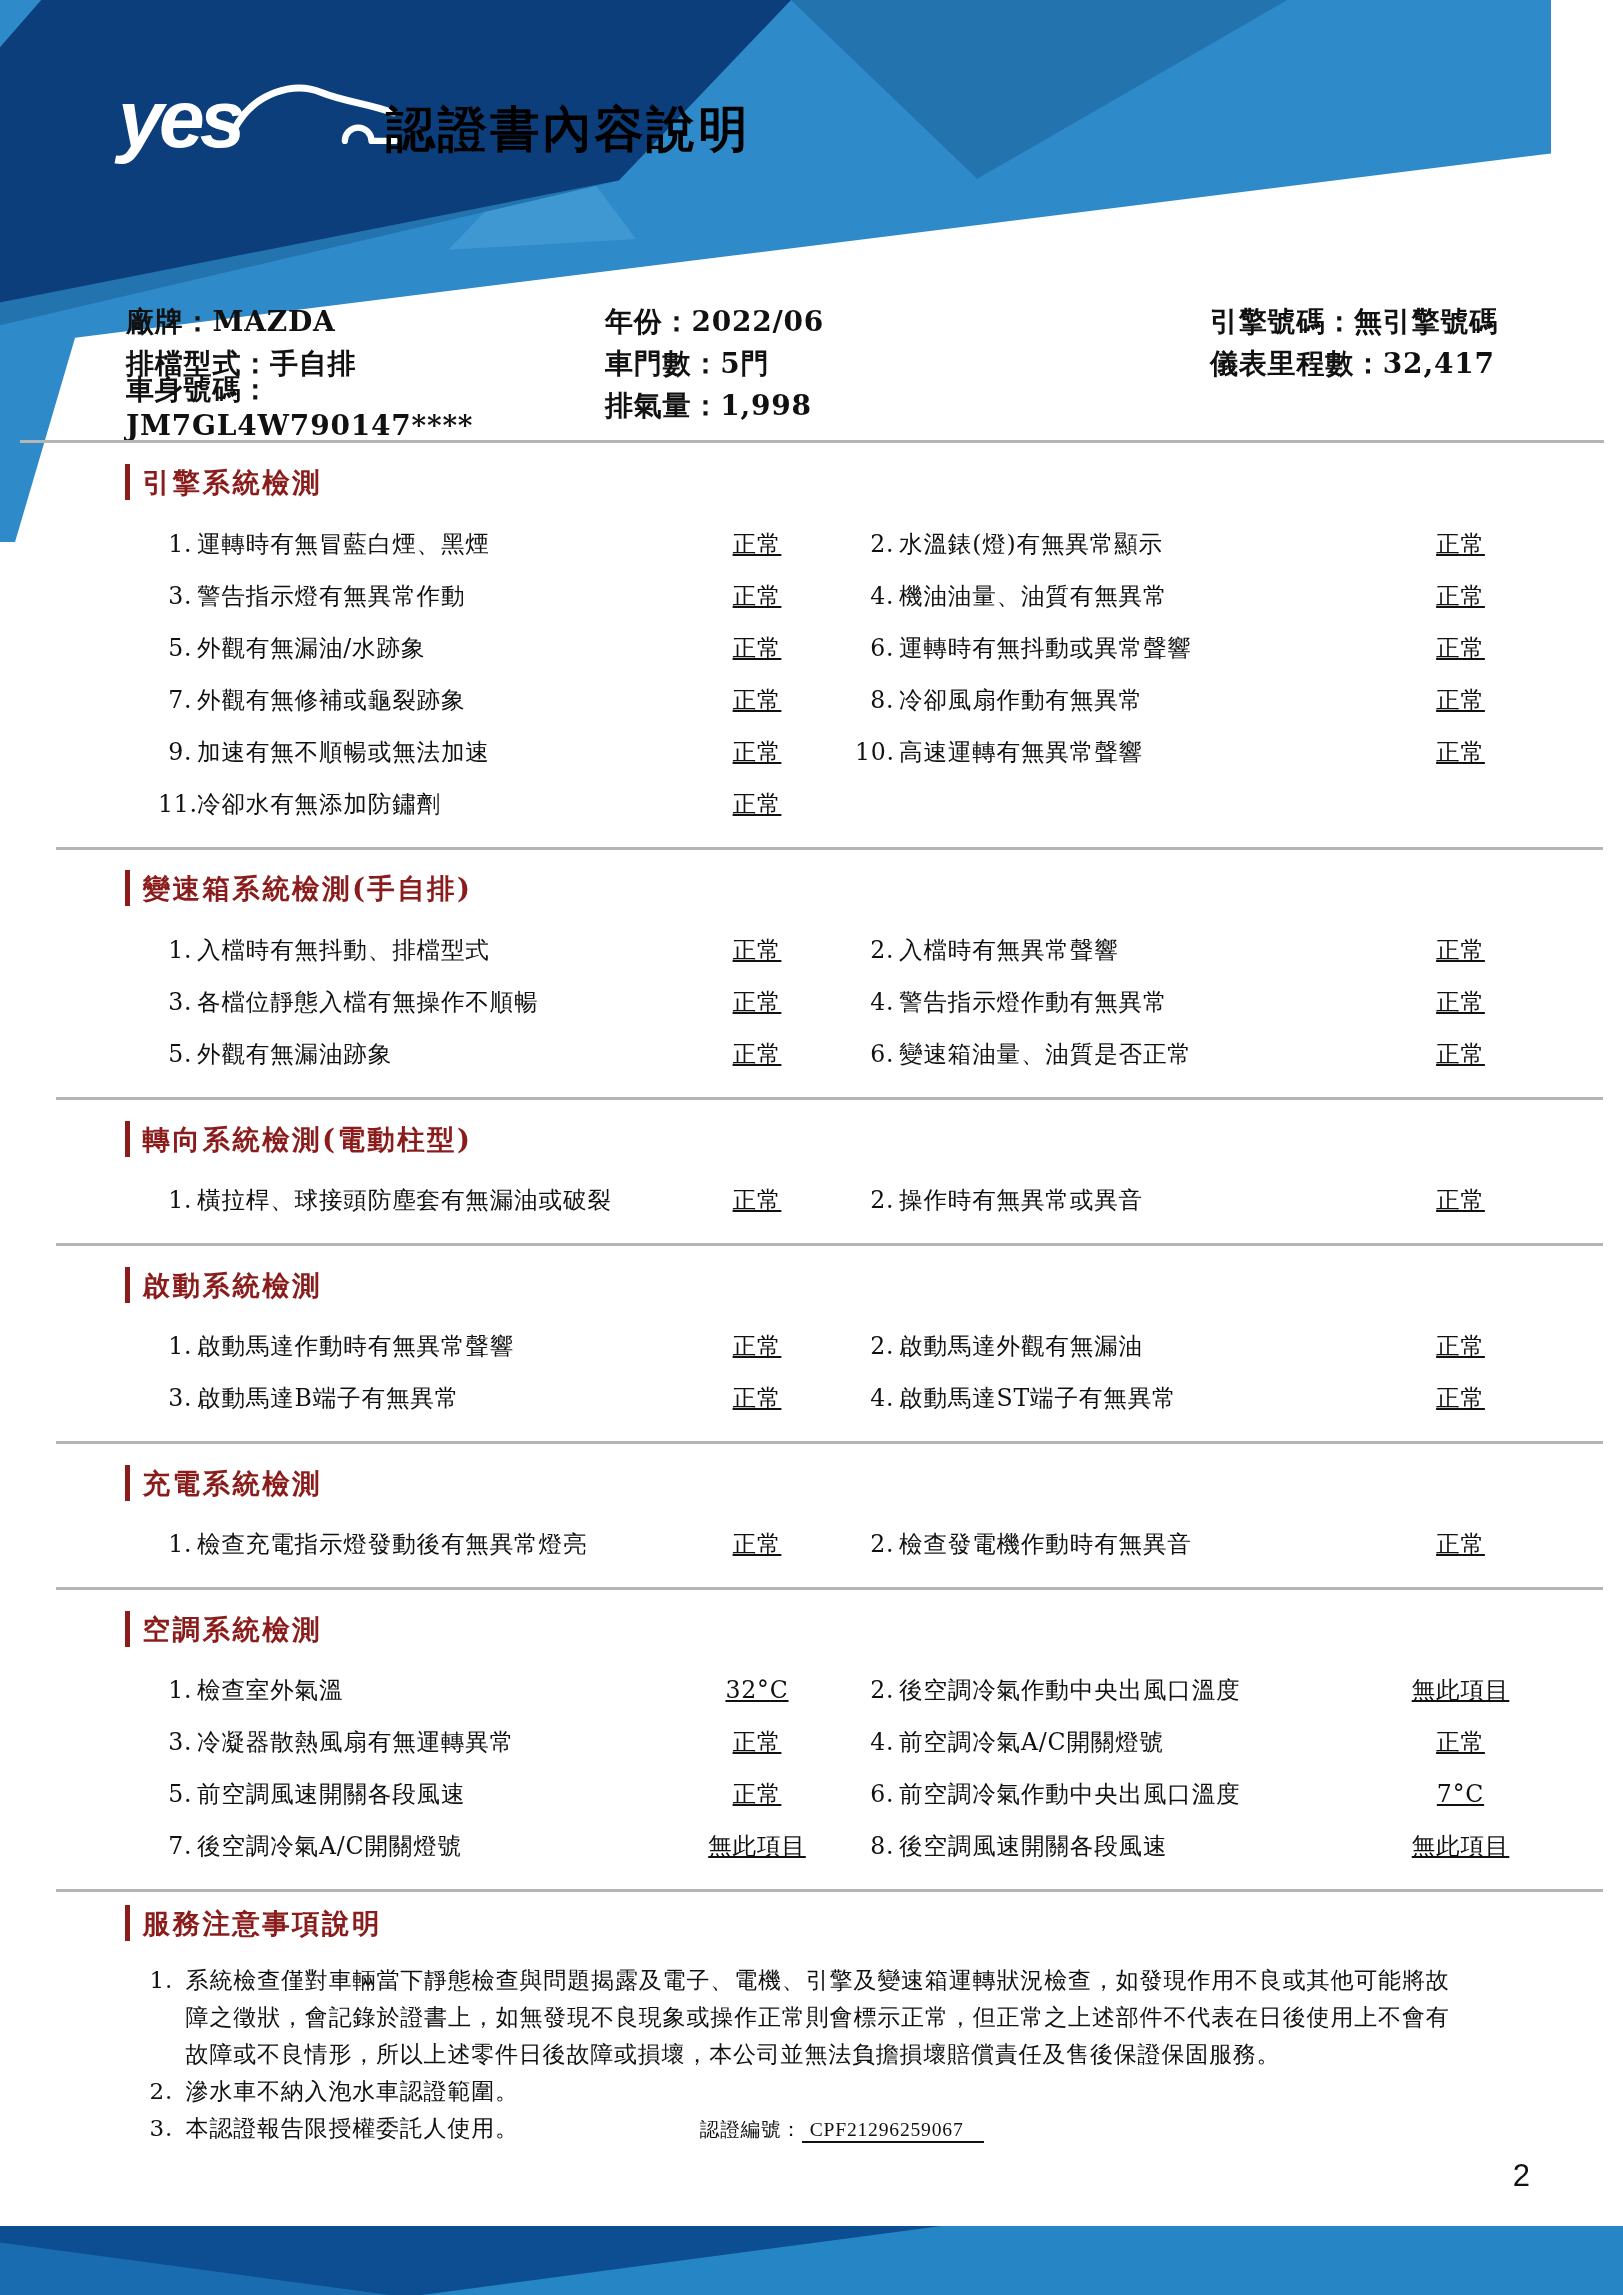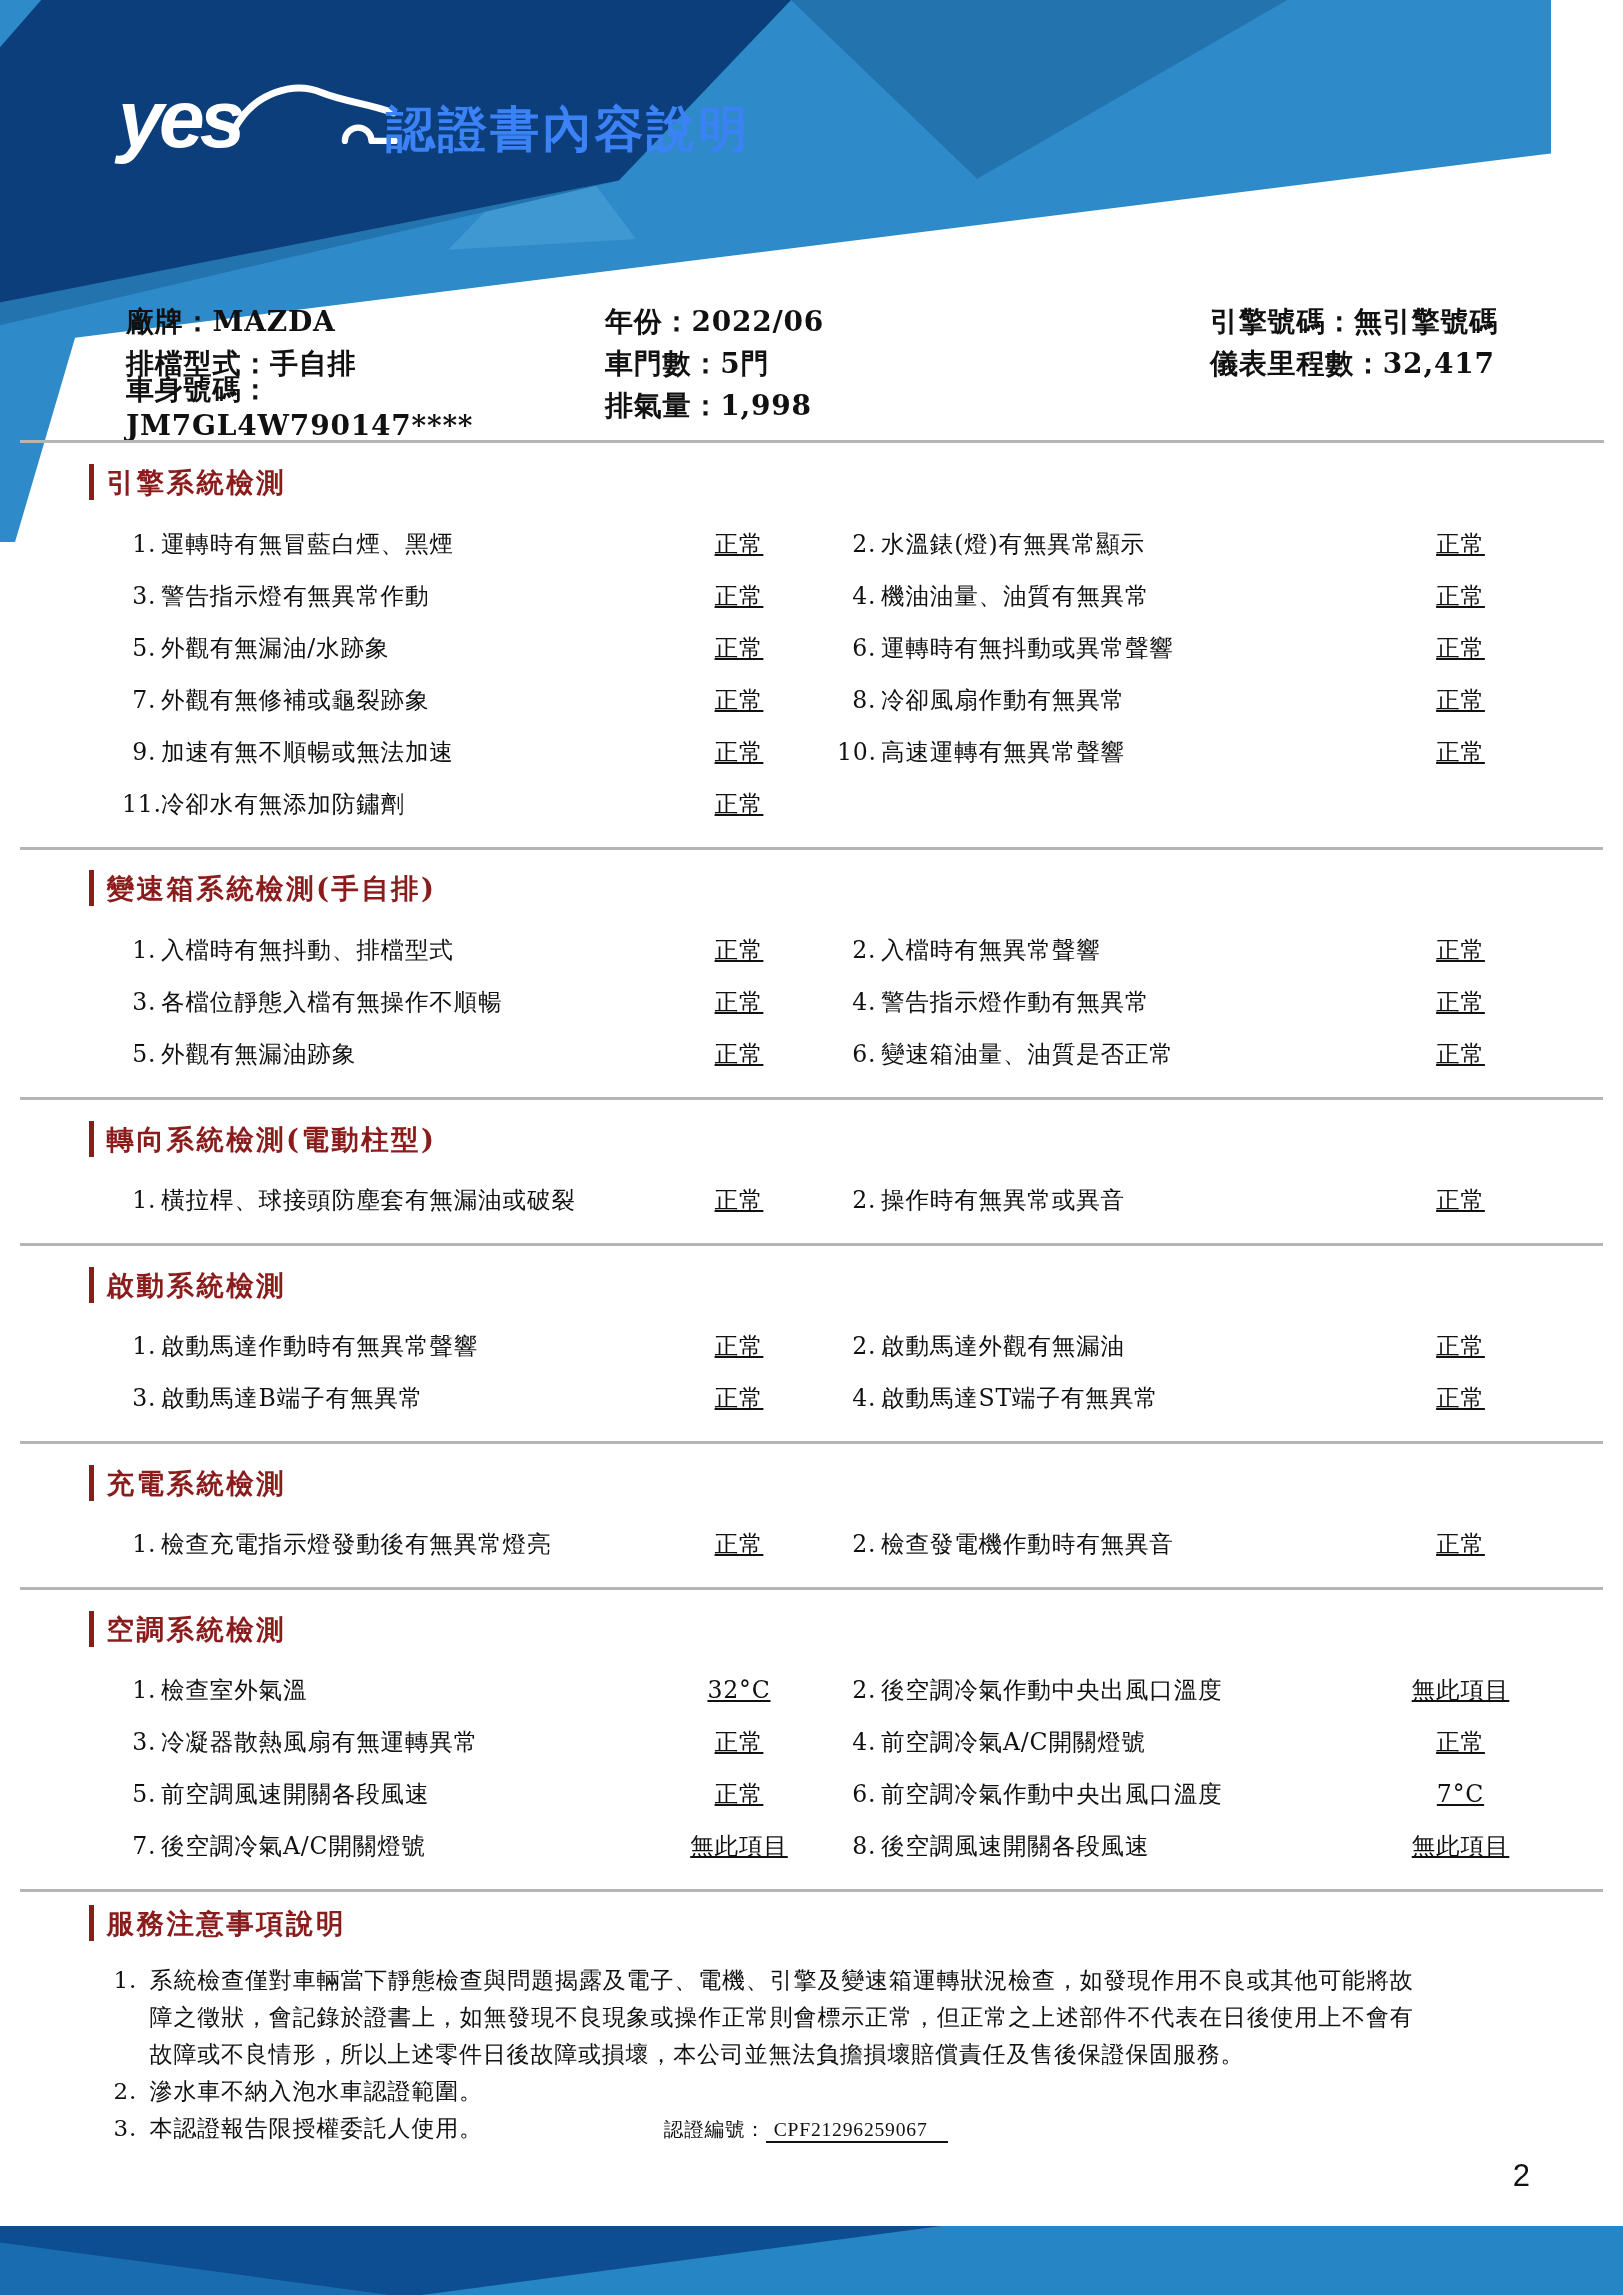--- a/index.html
+++ b/index.html
@@ -22,31 +22,31 @@
     clip-path:polygon(51% 0,83% 0,63% 33%);}
   .h-sliver{background:var(--blue-medium);
     clip-path:polygon(0 55.8%,39.9% 33.3%,0 60%);}
   .h-navy{background:var(--navy);
     clip-path:polygon(2.66% 0,51% 0,39.9% 33.3%,0 55.8%,0 8.7%);}
   .logo{position:absolute;left:118px;top:69px;display:flex;align-items:flex-end;}
   .logo-text{font-family:"Liberation Sans","DejaVu Sans",sans-serif;font-style:italic;font-weight:bold;
     font-size:82px;line-height:82px;color:#ffffff;letter-spacing:-4.7px;}
   .logo-car{margin-left:-14px;margin-bottom:4.7px;}
   .h-title{position:absolute;left:386px;top:97px;font-family:"Liberation Sans","DejaVu Sans",sans-serif;
-    font-weight:bold;font-size:49px;color:#3b82f6;letter-spacing:3.1px;}
+    font-weight:bold;font-size:49px;color:#000000;letter-spacing:3.1px;}
 
   
   .info{position:absolute;left:126px;top:301px;width:1406px;display:grid;
     grid-template-columns:479px 605px 322px;grid-auto-rows:42px;align-items:center;
     font-size:28px;letter-spacing:0.8px;font-weight:bold;}
   .info-divider{position:absolute;left:19.6px;top:440px;width:1584px;height:3.1px;background:var(--divider);}
 
   
   .sections{position:absolute;left:0;top:444px;width:1623px;}
-  .section{padding-top:20.4px;}
+  .section{padding-top:20.4px;margin-left:36px;}
   .sec-title{margin-left:89px;border-left:5.5px solid var(--maroon);padding-left:12.6px;
     font-size:27.5px;font-weight:bold;color:var(--maroon);letter-spacing:2.4px;line-height:36px;}
   .grid{margin:17.3px 94px 0 122px;}
   .row{display:grid;grid-template-columns:39px 1fr 134px 31px 44px 1fr 137px;height:52px;align-items:center;
     font-size:23.6px;letter-spacing:0.8px;}
   .cell-num{text-align:right;padding-right:4.7px;}
   .cell-val{text-align:center;text-decoration:underline;}
   .divider{height:3.1px;background:var(--divider);margin:17.3px 19.6px 0 19.6px;}
 
   

